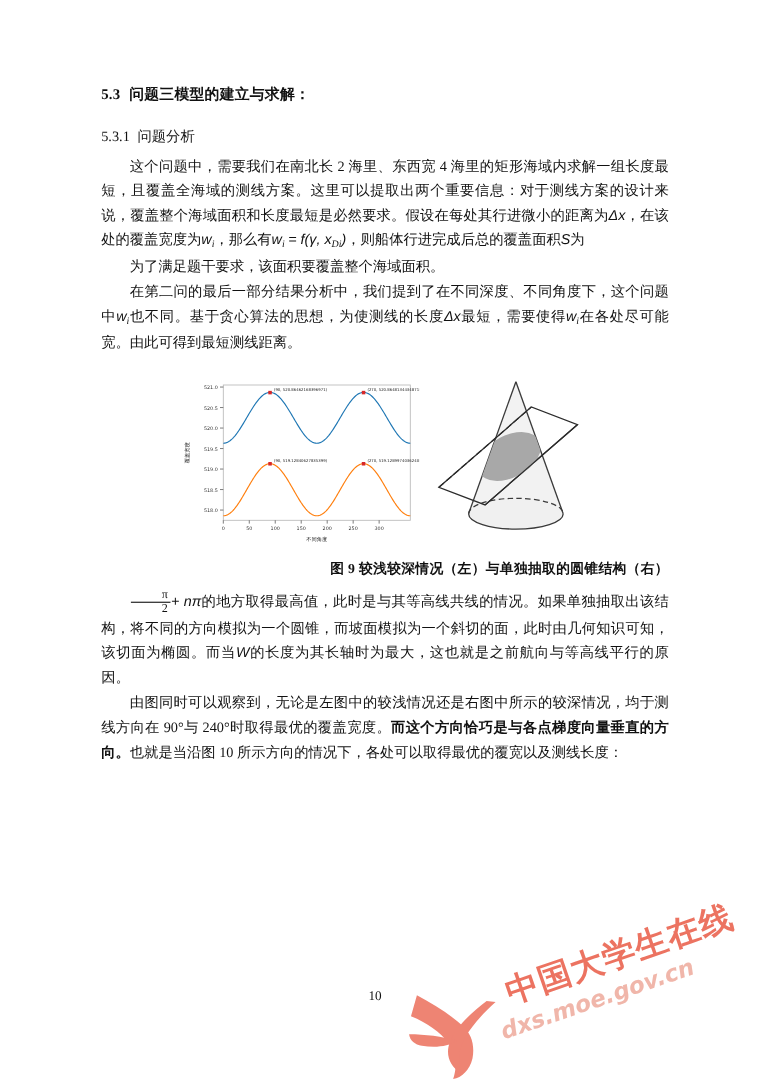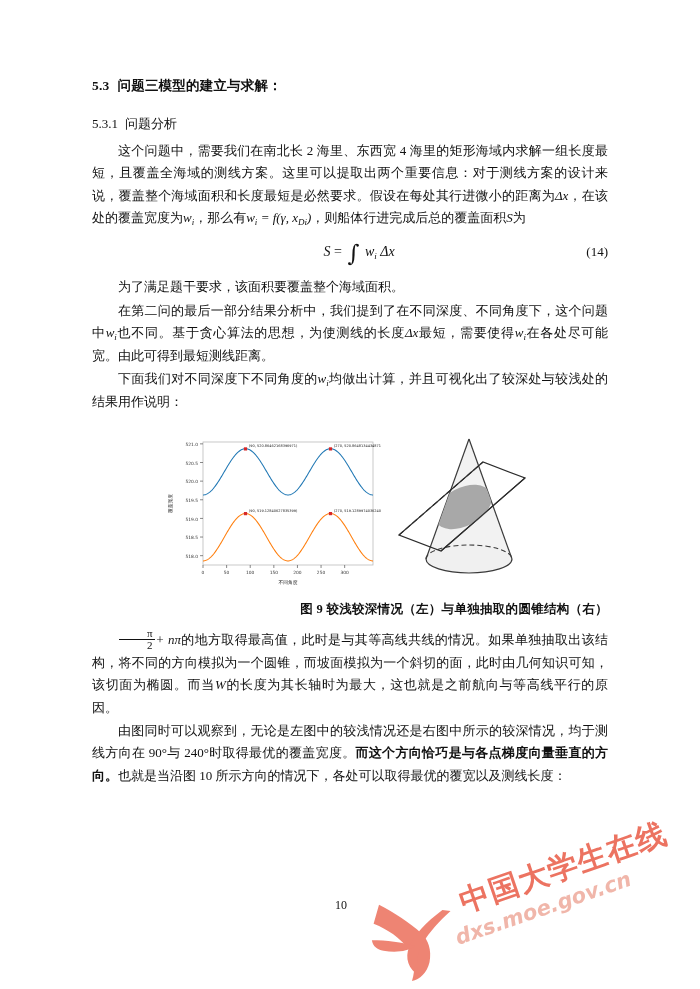--- a/index.html
+++ b/index.html
@@ -21,21 +21,21 @@
   }
   h3.subsec .num{margin-right:7px;}
 
   p.body{
     font-size:13px;line-height:1.72;margin:0 0 1px 0;
     text-align:justify;text-justify:inter-ideograph;
     text-indent:2em;
   }
   .b{font-weight:bold;}
 
-  i.mv{font-family:Liberation Serif, serif;font-style:italic;}
+  i.mv{font-family:Liberation Sans, sans-serif;font-style:italic;}
   .sub{font-size:9px;vertical-align:-.28em;font-style:italic;}
 
   
   .eqrow{
     display:flex;align-items:center;
     margin:14px 0 16px 0;font-size:14px;
   }
   .eqrow .spacer{flex:0 0 auto;}
   .eqrow .eq{flex:1 1 auto;text-align:center;}
   .eqrow .tag{flex:0 0 auto;font-size:13px;}
@@ -89,37 +89,25 @@
     <h2 class="sec">
       <span class="num">5.3</span><span>问题三模型的建立与求解：</span>
     </h2>
 
     <h3 class="subsec">
       <span class="num">5.3.1</span><span>问题分析</span>
     </h3>
 
     <p class="body"><span>这个问题中，需要我们在南北长 2 海里、东西宽 4 海里的矩形海域内求解一组长度最短，且覆盖全海域的测线方案。这里可以提取出两个重要信息：对于测线方案的设计来说，覆盖整个海域面积和长度最短是必然要求。假设在每处其行进微小的距离为</span><i class="mv">Δx</i><span>，在该处的覆盖宽度为</span><i class="mv">w</i><span class="sub">i</span><span>，那么有</span><i class="mv">w</i><span class="sub">i</span> <i class="mv">= f(γ, x</i><span class="sub">Di</span><i class="mv">)</i><span>，则船体行进完成后总的覆盖面积</span><i class="mv">S</i><span>为</span></p>
 
-    <div class="eqrow">
-      <span class="spacer" style="width:40px"></span>
-      <span class="eq">
-        <i class="mv">S</i>
-        <span>=</span>
-        <span class="intg">∫</span>
-        <i class="mv">w</i><span class="sub">i</span>
-        <i class="mv">Δx</i>
-      </span>
-      <span class="tag">(14)</span>
-    </div>
 
     <p class="body">为了满足题干要求，该面积要覆盖整个海域面积。</p>
 
     <p class="body"><span>在第二问的最后一部分结果分析中，我们提到了在不同深度、不同角度下，这个问题中</span><i class="mv">w</i><span class="sub">i</span><span>也不同。基于贪心算法的思想，为使测线的长度</span><i class="mv">Δx</i><span>最短，需要使得</span><i class="mv">w</i><span class="sub">i</span><span>在各处尽可能宽。由此可得到最短测线距离。</span></p>
 
-    <p class="body"><span>下面我们对不同深度下不同角度的</span><i class="mv">w</i><span class="sub">i</span><span>均做出计算，并且可视化出了较深处与较浅处的结果用作说明：</span></p>
 
     <div class="figure">
       <div class="figrow">
 
         <div class="chartbox">
           <svg id="chart-svg" width="218" height="163" viewBox="0 0 218 163">
               <rect x="40" y="12" width="170" height="123" fill="none" stroke="#bbb" stroke-width="0.8"></rect>
               <line x1="37" y1="125.68181818181806" x2="40" y2="125.68181818181806" stroke="#555" stroke-width="0.7"></line>
               <text x="35" y="127.88181818181806" text-anchor="end" font-size="4.4" fill="#333" font-family="DejaVu Sans, sans-serif">518.0</text>
               <line x1="37" y1="107.04545454545416" x2="40" y2="107.04545454545416" stroke="#555" stroke-width="0.7"></line>

